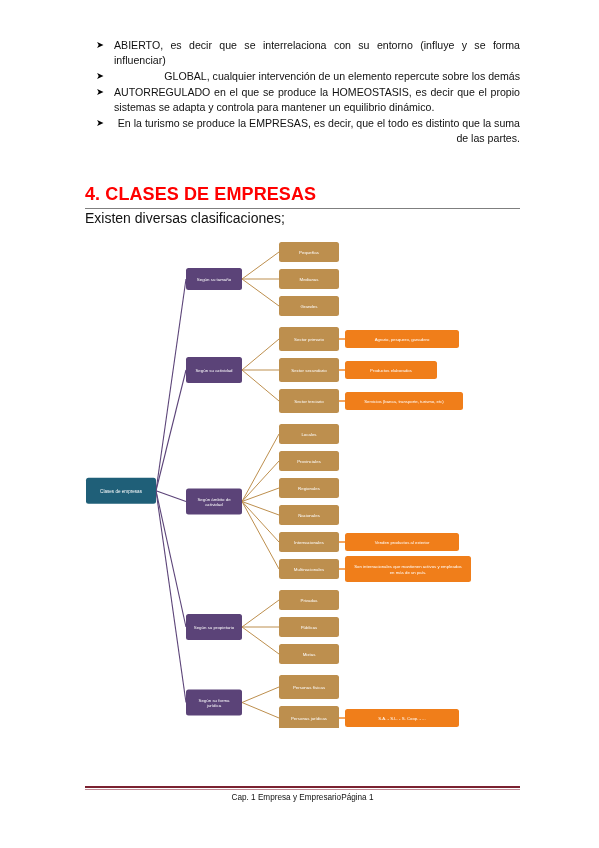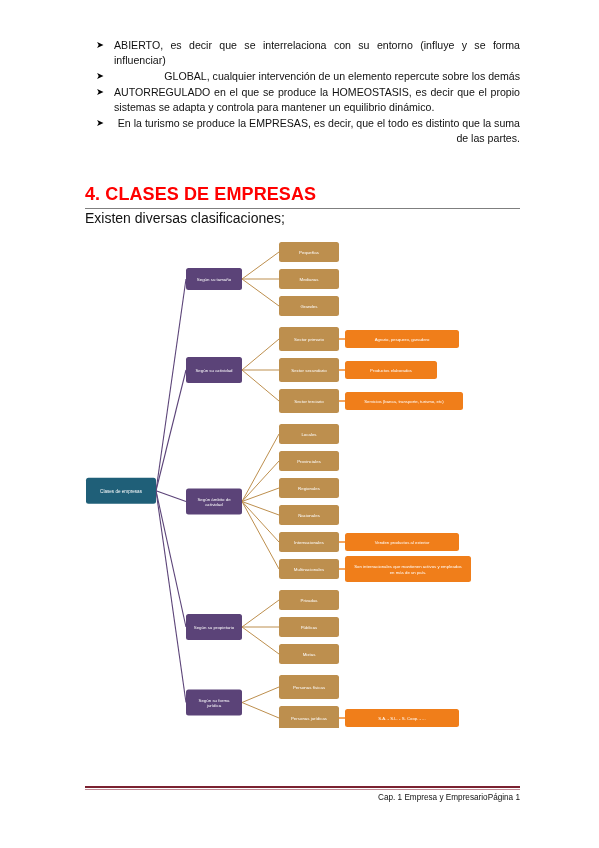--- a/index.html
+++ b/index.html
@@ -87,21 +87,21 @@
   .footer {
     position: absolute;
     left: 85px;
     top: 786px;
     width: 435px;
   }
   .footer .bar-thick { height: 2px; background: #7b2230; }
   .footer .bar-thin  { height: 1px; background: #c08b96; margin-top: 1px; }
   .footer .row {
     display: flex;
-    justify-content: flex-end;
+    justify-content: center;
     align-items: baseline;
     margin-top: 3px;
     font-size: 8.2px;
     color: #111;
   }
 </style>
 </head>
 <body>
 
 <div class="bullets">

